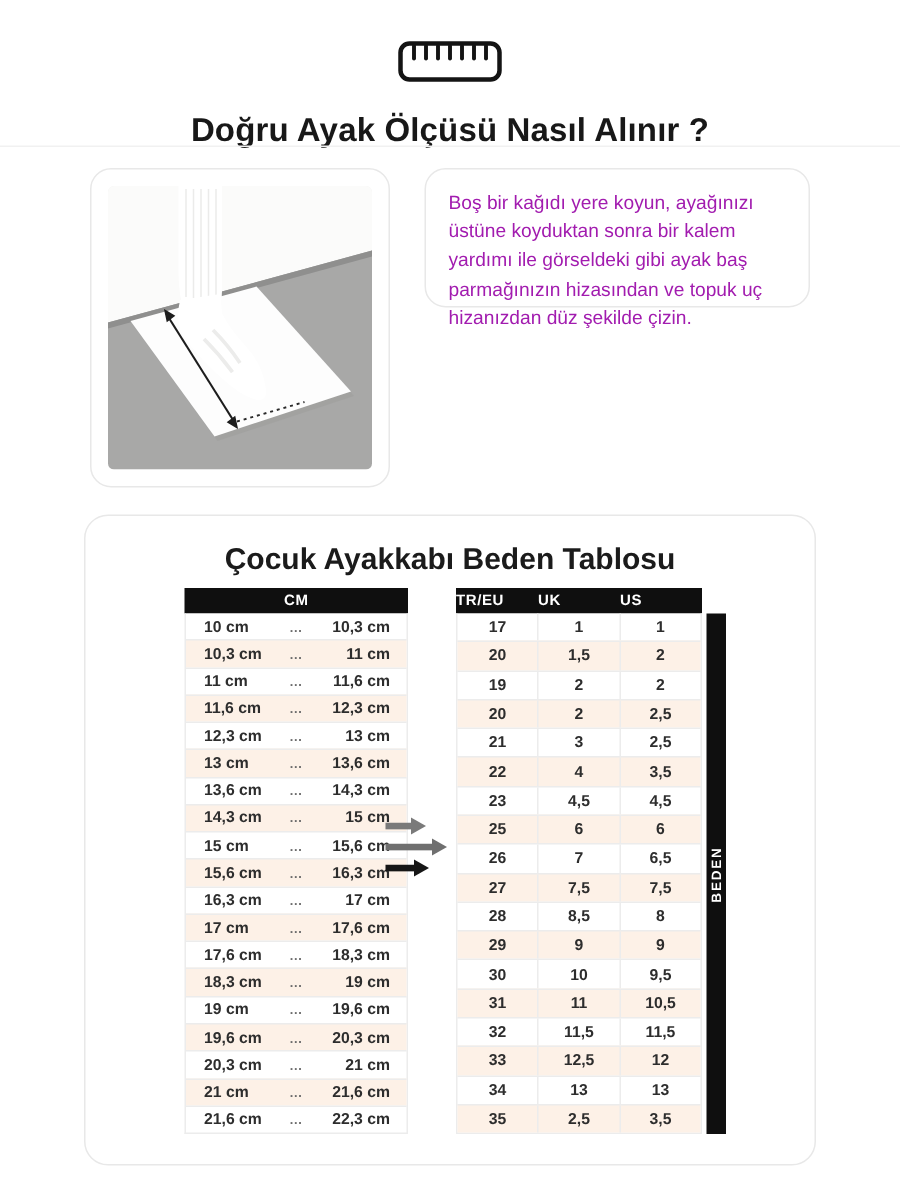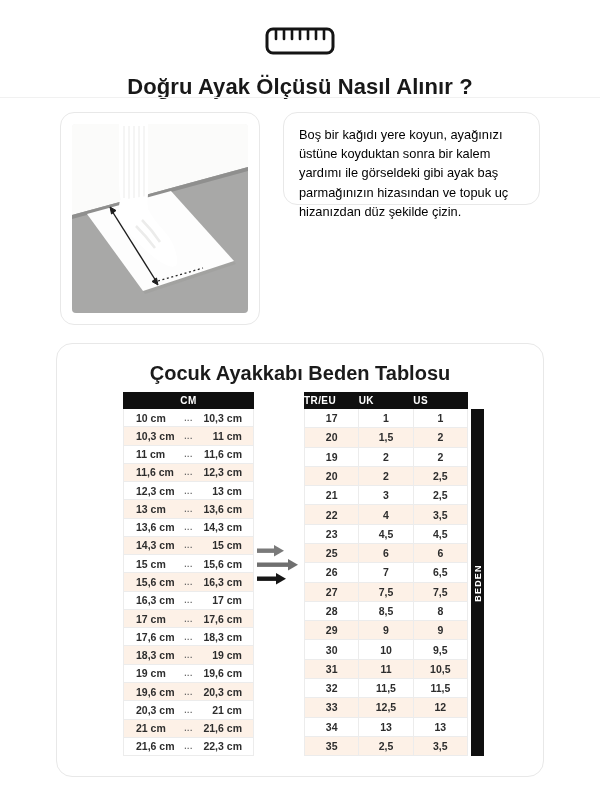--- a/index.html
+++ b/index.html
@@ -14,39 +14,39 @@
     position:absolute;top:74px;left:0;width:600px;text-align:center;
     font-size:22px;font-weight:bold;color:#181818;letter-spacing:.1px;
   }
   .header-divider{position:absolute;top:97px;left:0;width:600px;height:1px;background:#f1f1f1;}
 
   
   .card{position:absolute;background:#fff;border:1px solid #e8e8e8;border-radius:14px;box-sizing:border-box;}
   .photo-card{left:60px;top:112px;width:200px;height:213px;padding:11px;}
   .text-card-1{left:283px;top:112px;width:257px;height:93px;padding:12px 15px;}
   .text-card-2{left:283px;top:218px;width:257px;height:107px;padding:12px 15px;display:flex;align-items:center;}
-  .instruction{font-size:12.8px;line-height:1.5;color:#000000;}
+  .instruction{font-size:12.8px;line-height:1.5;color:#a21caf;}
 
   
   .table-card{left:56px;top:343px;width:488px;height:434px;border-radius:16px;}
   .table-title{
     position:absolute;top:18px;left:0;width:100%;text-align:center;
     font-size:20px;font-weight:bold;color:#1b1b1b;
   }
   .tbl{position:absolute;top:48px;box-sizing:border-box;font-size:10.5px;font-weight:600;color:#2d2d2d;}
   .tbl-head{
     height:17px;background:var(--ink,#0f0f0f);color:#ffffff;display:flex;align-items:center;
     font-size:10px;font-weight:bold;letter-spacing:.4px;
   }
   .tbl-body{display:flex;flex-direction:column;height:347px;border:1px solid var(--line,#ececec);border-top:none;box-sizing:border-box;background:#fff;}
   .trow{flex:1;display:flex;align-items:center;box-sizing:border-box;border-top:1px solid var(--line,#ececec);}
   .trow:first-child{border-top:none;}
   .trow:nth-child(even){background:var(--peach,#fdf1e7);}
 
-  .cm-table{left:66px;width:131px;}
+  .cm-table{left:66px;width:149px;}
   .cm-table .tbl-head{justify-content:center;}
   .cm-table .c{box-sizing:border-box;}
   .cm-table .c.l{width:46%;text-align:left;padding-left:12px;}
   .cm-table .c.m{width:8%;text-align:center;font-size:8.5px;color:#6b6b6b;letter-spacing:.5px;}
   .cm-table .c.r{width:46%;text-align:right;padding-right:11px;}
 
   .size-table{left:247px;width:164px;}
   .size-table .tbl-head .hc{flex:1;text-align:left;}
   .size-table .c{flex:1;text-align:center;border-left:1px solid var(--line,#ececec);align-self:stretch;display:flex;align-items:center;justify-content:center;}
   .size-table .c:first-child{border-left:none;}

